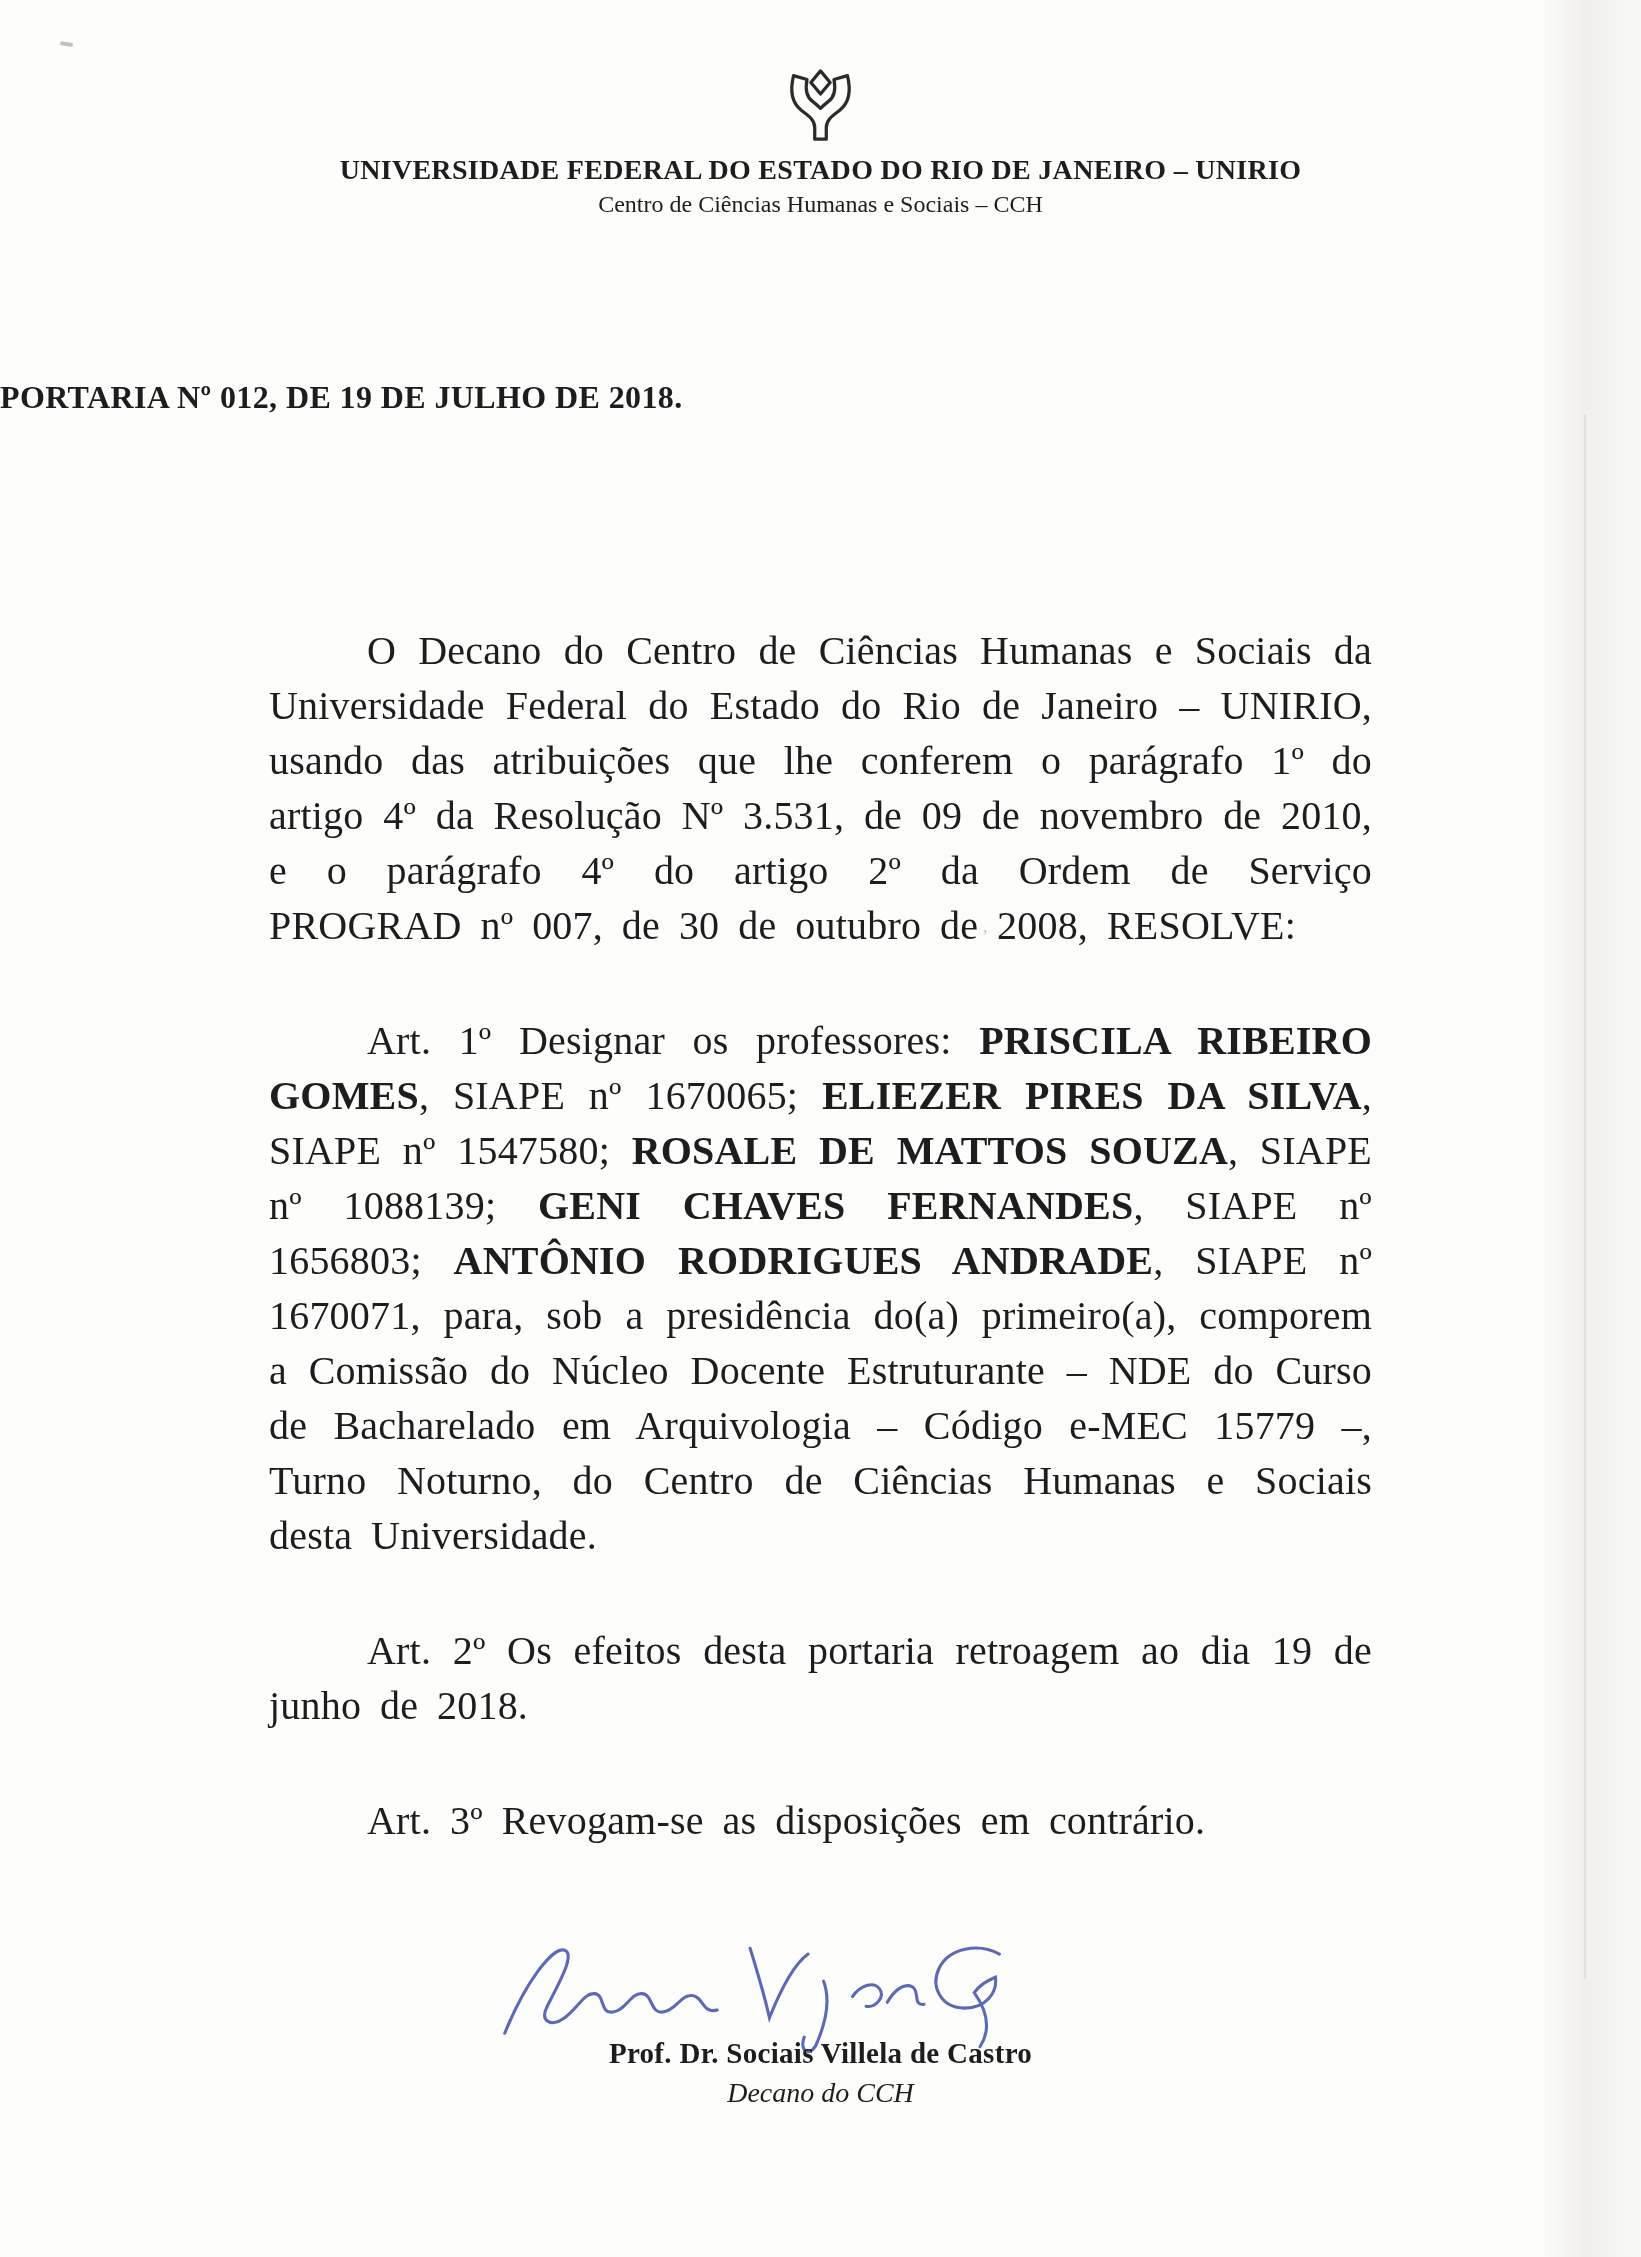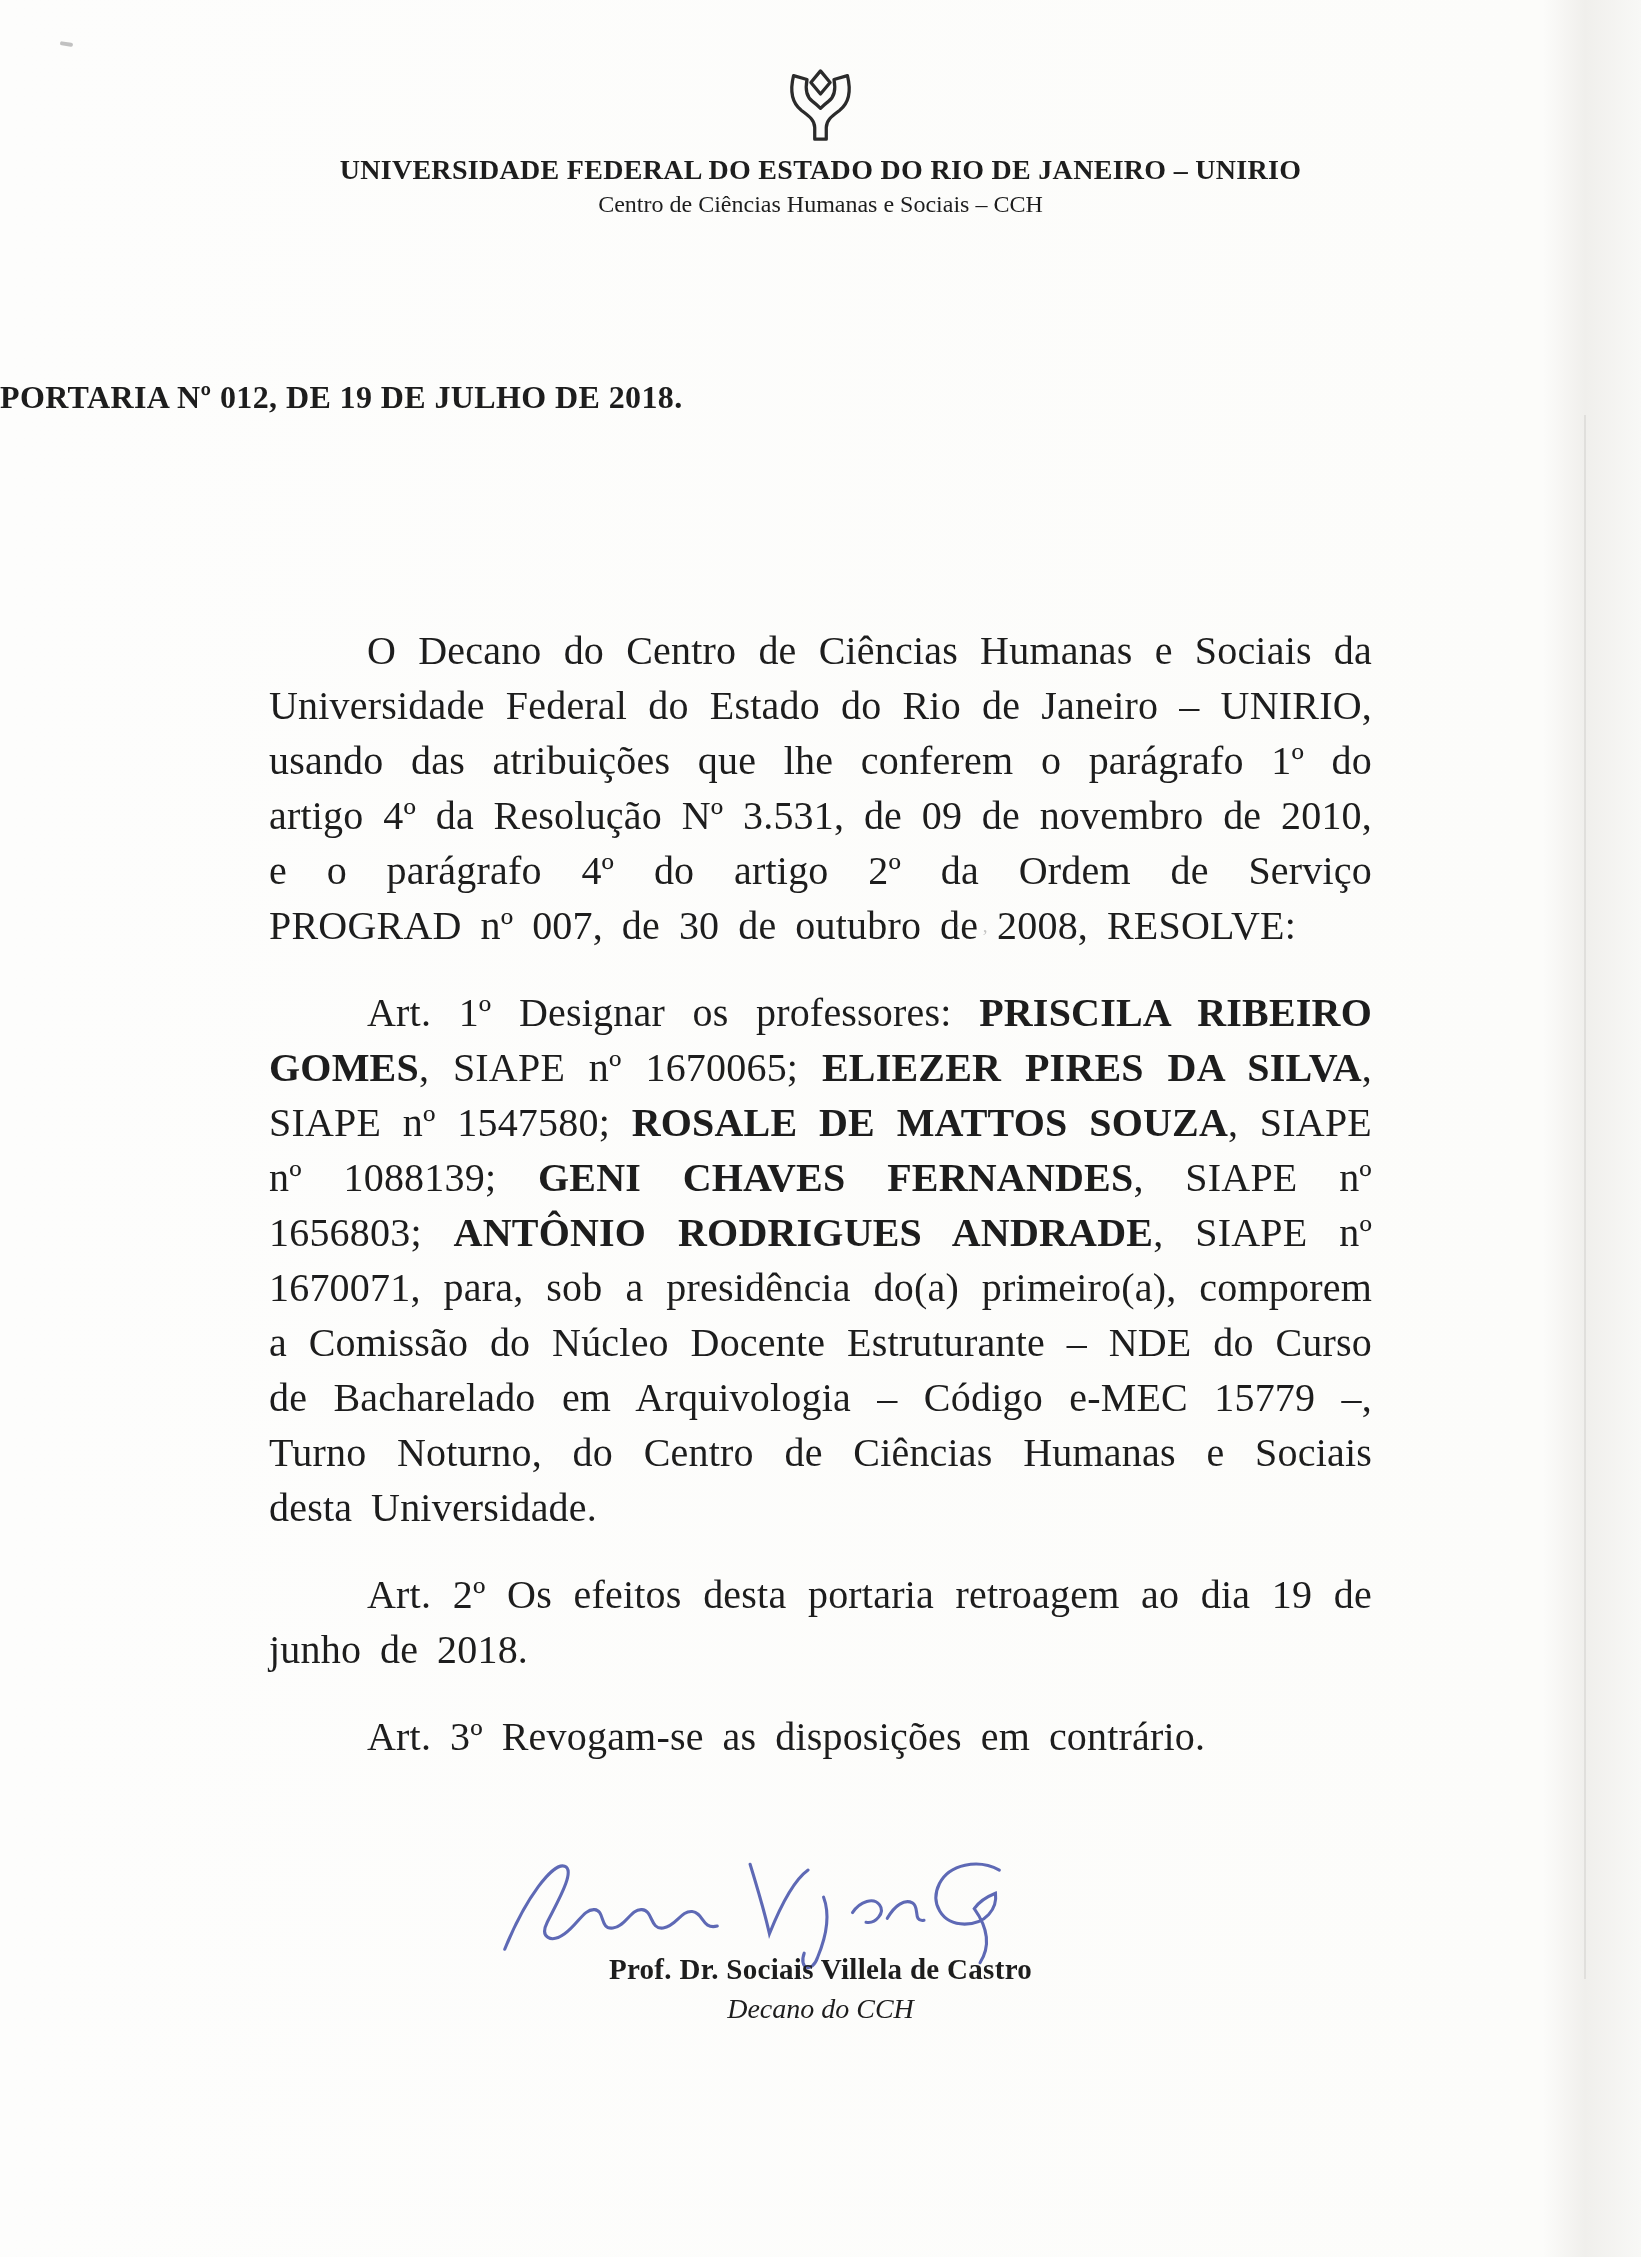--- a/index.html
+++ b/index.html
@@ -82,21 +82,21 @@
   .para {
     margin: 0;
     text-align: justify;
     text-indent: 98px;
     font-size: 40px;
     line-height: 55px;
     word-spacing: 8.7px;
     letter-spacing: 0.2px;
   }
   .para + .para {
-    margin-top: 32px;
+    margin-top: 60px;
   }
   .b { font-weight: bold; }
   
   .signature {
     margin-top: 77px;
     text-align: center;
   }
   .scribble {
     display: block;
     margin: 0 auto -33px auto;

